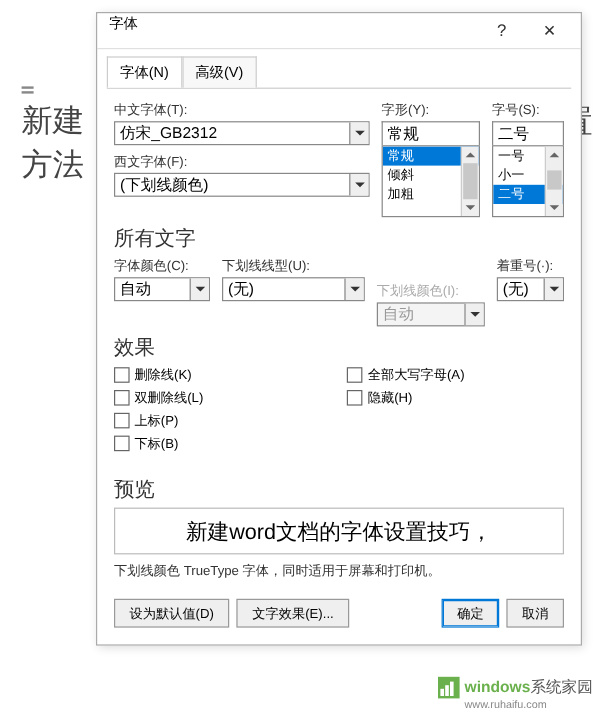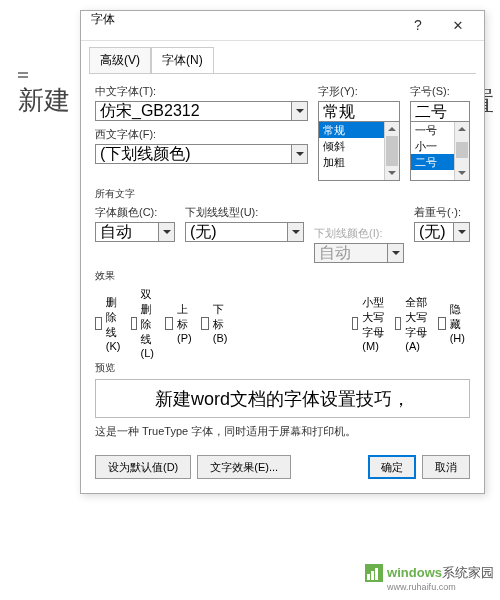--- a/index.html
+++ b/index.html
@@ -14,69 +14,70 @@
 .tabs { display: flex; padding: 6px 8px 0 8px; gap: 0; }
 .tab { padding: 4px 10px; font-size: 12px; border: 1px solid #ccc; background: #f8f8f8; border-bottom: none; cursor: pointer; }
 .tab.active { background: #fff; position: relative; z-index: 2; }
 .tab-underline { height: 1px; background: #ccc; margin: 0 8px; }
 .section { padding: 10px 14px 6px 14px; }
 .row { display: flex; gap: 10px; margin-bottom: 4px; }
 .col { display: flex; flex-direction: column; }
 .lbl { font-size: 11px; color: #333; margin-bottom: 2px; }
 .lbl.disabled { color: #aaa; margin-top: 21px; }
 .combo { position: relative; display: flex; height: 20px; border: 1px solid #888; background: #fff; font-size: 11px; }
-.combo input, .combo .val { flex: 1; border: none; padding: 0 4px; font-size: 16px; background: transparent; outline: none; line-height: 18px; }
+.combo input, .combo .val { flex: 1; border: none; padding: 0 4px; font-size: 13px; background: transparent; outline: none; line-height: 18px; }
 .combo .arrow { width: 16px; border-left: 1px solid #888; display: flex; align-items: center; justify-content: center; background: #efefef; }
 .combo .arrow::after { content: ""; border-left: 4px solid transparent; border-right: 4px solid transparent; border-top: 4px solid #333; }
 .combo.disabled { background: #f4f4f4; }
 .combo.disabled .val { color: #999; }
 .listbox { border: 1px solid #888; background: #fff; font-size: 11px; height: 60px; overflow: hidden; position: relative; }
 .listbox .item { padding: 1px 4px; line-height: 14px; }
 .listbox .item.selected { background: #0078d7; color: #fff; }
 .listbox .scrollbar { position: absolute; right: 0; top: 0; width: 15px; height: 100%; background: #efefef; border-left: 1px solid #ccc; display: flex; flex-direction: column; }
 .sb-btn { height: 14px; display: flex; align-items: center; justify-content: center; }
 .sb-btn::after { content: ""; border-left: 4px solid transparent; border-right: 4px solid transparent; }
 .sb-btn.up::after { border-bottom: 4px solid #666; }
 .sb-btn.down::after { border-top: 4px solid #666; }
 .sb-track { flex: 1; position: relative; }
 .sb-thumb { position: absolute; left: 1px; right: 1px; background: #c8c8c8; }
-.group-label { font-size: 10px; color: #333; margin: 6px 0 4px 0; }
+.group-label { font-size: 17px; color: #333; margin: 6px 0 4px 0; }
 .effect-cols { display: flex; gap: 40px; }
-.effect-col { display: flex; flex-direction: row; gap: 4px; }
+.effect-col { display: flex; flex-direction: column; gap: 4px; }
 .chk { display: flex; align-items: center; gap: 4px; font-size: 11px; }
 .chk .box { width: 13px; height: 13px; border: 1px solid #666; background: #fff; }
 .preview-box { border: 1px solid #bbb; height: 39px; display: flex; align-items: center; justify-content: center; font-size: 18px; font-family: "SimSun", serif; margin-top: 4px; overflow: hidden; }
 .preview-desc { font-size: 11px; color: #333; margin-top: 6px; }
 .footer { display: flex; padding: 10px 14px 14px 14px; gap: 6px; }
 .btn { height: 24px; padding: 0 12px; font-size: 11px; border: 1px solid #999; background: #efefef; cursor: pointer; display: flex; align-items: center; }
 .btn.primary { border: 1px solid #0078d7; box-shadow: inset 0 0 0 1px #0078d7; }
 .spacer { flex: 1; }
 .watermark { position: absolute; right: 6px; bottom: 8px; display: flex; align-items: flex-start; gap: 4px; font-size: 13px; color: #555; font-family: Arial, sans-serif; }
 .wm-logo { width: 18px; height: 18px; background: #6AB04C; display: flex; align-items: flex-end; padding: 2px; gap: 1px; }
 .wm-logo span { width: 3px; background: #fff; }
 </style>
 </head>
 <body>
 
 <div class="bg-cursor"></div>
 <div class="bg-text">
   <span>新建</span><br>
+  <span>方法</span>
 </div>
 <div style="position:absolute; right:6px; top:84px; font-size:26px; font-family:SimSun,serif; color:#444;">殳置</div>
 
 <div class="dialog">
   <div class="titlebar">
     <div class="titlebar-title">字体</div>
     <div class="titlebar-btn">?</div>
     <div class="titlebar-btn close">✕</div>
   </div>
 
   <div class="tabs">
+    <div class="tab active"><span>字体(N)</span></div>
     <div class="tab"><span>高级(V)</span></div>
-    <div class="tab active"><span>字体(N)</span></div>
   </div>
   <div class="tab-underline"></div>
 
   <div class="section">
     <div class="row">
       <div class="col" style="flex:1">
         <div class="lbl">中文字体(T):</div>
         <div class="combo">
           <div class="val">仿宋_GB2312</div>
           <div class="arrow"></div>
@@ -173,38 +174,34 @@
             <span>上标(P)</span>
           </label>
         <label class="chk">
             <span class="box"></span>
             <span>下标(B)</span>
           </label>
       </div>
       <div class="effect-col" style="margin-left:80px">
         <label class="chk">
             <span class="box"></span>
-            <span>小型大写字母(M)</span>
-          </label>
-        <label class="chk">
-            <span class="box"></span>
             <span>全部大写字母(A)</span>
           </label>
         <label class="chk">
             <span class="box"></span>
             <span>隐藏(H)</span>
           </label>
       </div>
     </div>
 
-    <div class="group-label" style="margin-top:2px">预览</div>
+    <div class="group-label" style="margin-top:19px">预览</div>
     <div class="preview-box">
       <span>新建word文档的字体设置技巧，</span>
     </div>
-    <div class="preview-desc">这是一种 TrueType 字体，同时适用于屏幕和打印机。</div>
+    <div class="preview-desc">下划线颜色 TrueType 字体，同时适用于屏幕和打印机。</div>
   </div>
 
   <div class="footer">
     <button class="btn">
         <span>设为默认值(D)</span>
       </button>
     <button class="btn">
         <span>文字效果(E)...</span>
       </button>
     <div class="spacer"></div>

